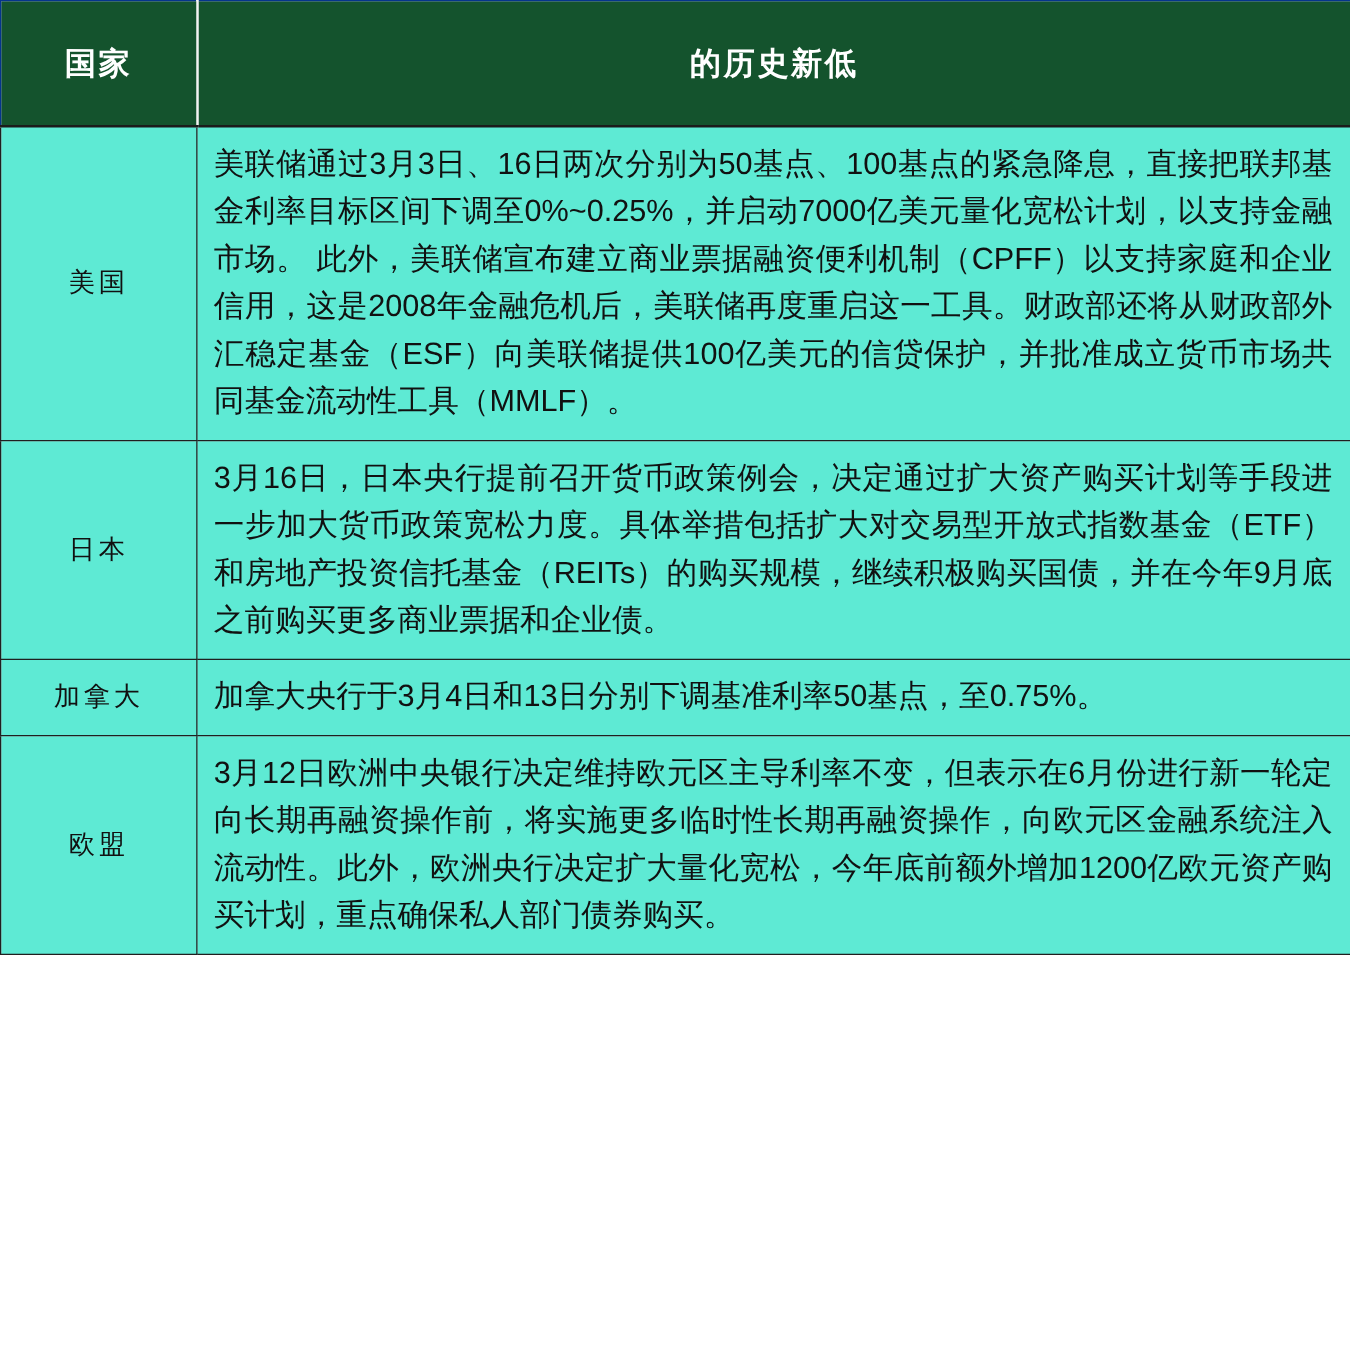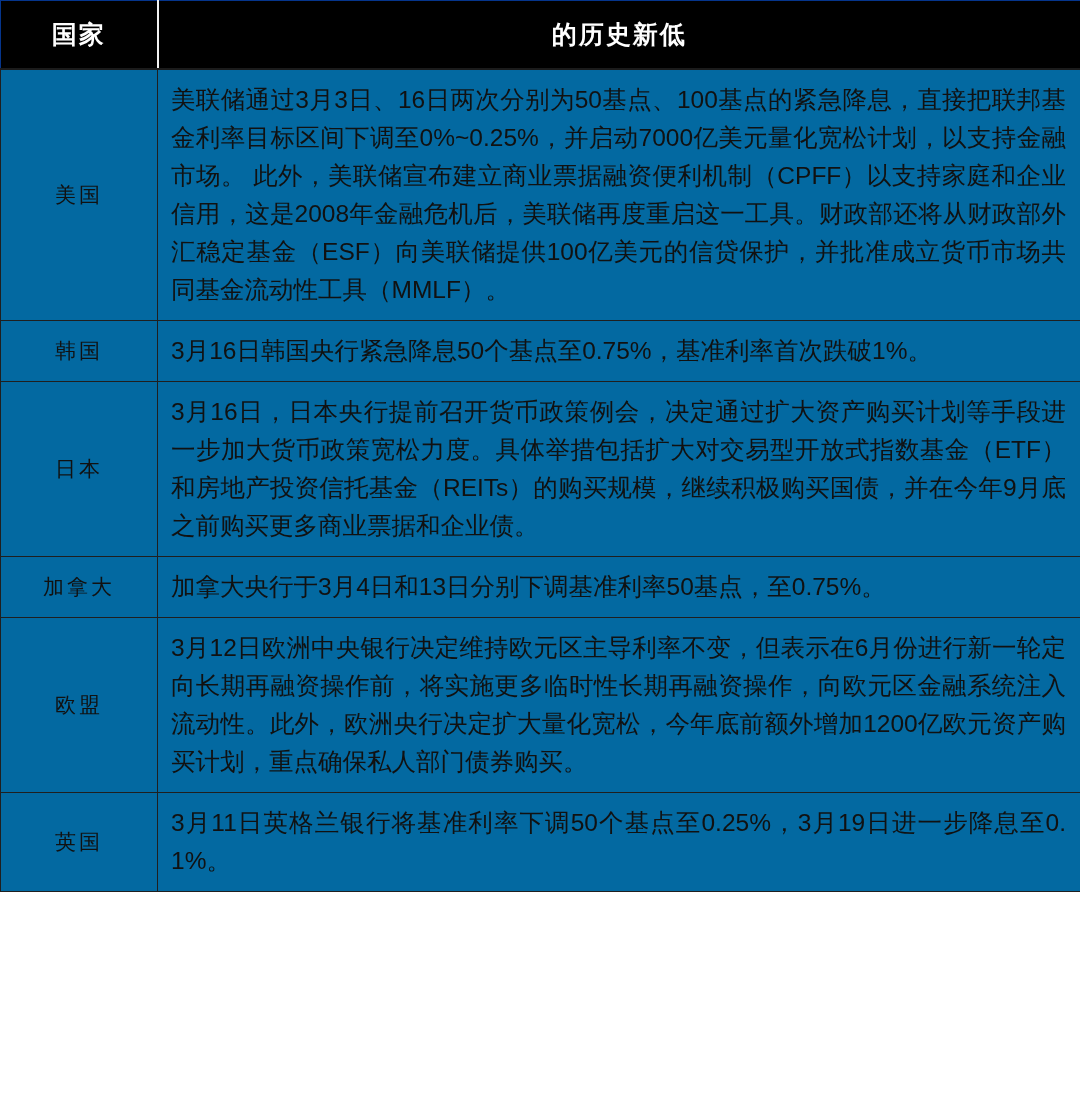--- a/index.html
+++ b/index.html
@@ -20,42 +20,42 @@
     width: 1080px;
     border-collapse: collapse;
     table-layout: fixed;
   }
 
   .policy-table col.col-country { width: 157px; }
   .policy-table col.col-policy  { width: 923px; }
 
   
   thead th {
-    background: #000000;
+    background: #14532d;
     color: #ffffff;
     font-weight: 700;
     font-size: 25px;
     letter-spacing: 2px;
     height: 67px;
-    padding: 0;
+    padding: 16px;
     text-align: center;
     vertical-align: middle;
     border: 1px solid #05358C;
     border-bottom: 2px solid #1b1b1b;
   }
   thead th.th-country {
     border-right: 2px solid #f2f2f2;
   }
 
   
   tbody td {
     border: 1px solid #1f1f1f;
     padding: 0;
     vertical-align: middle;
-    background: #0369a1;
+    background: #5eead4;
     color: #111111;
   }
 
   tbody td.cell-country {
     text-align: center;
     font-size: 21px;
     letter-spacing: 3px;
     line-height: 1.3;
     padding: 4px 6px;
   }
@@ -96,34 +96,26 @@
         <th class="th-country">国家</th>
         <th class="th-policy">的历史新低</th>
       </tr>
     </thead>
     <tbody>
       <tr>
         <td class="cell-country">美国</td>
         <td class="cell-policy">美联储通过3月3日、16日两次分别为50基点、100基点的紧急降息，直接把联邦基金利率目标区间下调至0%~0.25%，并启动7000亿美元量化宽松计划，以支持金融市场。 此外，美联储宣布建立商业票据融资便利机制（CPFF）以支持家庭和企业信用，这是2008年金融危机后，美联储再度重启这一工具。财政部还将从财政部外汇稳定基金（ESF）向美联储提供100亿美元的信贷保护，并批准成立货币市场共同基金流动性工具（MMLF）。</td>
       </tr>
       <tr>
-        <td class="cell-country">韩国</td>
-        <td class="cell-policy">3月16日韩国央行紧急降息50个基点至0.75%，基准利率首次跌破1%。</td>
-      </tr>
-      <tr>
         <td class="cell-country">日本</td>
         <td class="cell-policy">3月16日，日本央行提前召开货币政策例会，决定通过扩大资产购买计划等手段进一步加大货币政策宽松力度。具体举措包括扩大对交易型开放式指数基金（ETF）和房地产投资信托基金（REITs）的购买规模，继续积极购买国债，并在今年9月底之前购买更多商业票据和企业债。</td>
       </tr>
       <tr>
         <td class="cell-country">加拿大</td>
         <td class="cell-policy">加拿大央行于3月4日和13日分别下调基准利率50基点，至0.75%。</td>
       </tr>
       <tr>
         <td class="cell-country">欧盟</td>
         <td class="cell-policy">3月12日欧洲中央银行决定维持欧元区主导利率不变，但表示在6月份进行新一轮定向长期再融资操作前，将实施更多临时性长期再融资操作，向欧元区金融系统注入流动性。此外，欧洲央行决定扩大量化宽松，今年底前额外增加1200亿欧元资产购买计划，重点确保私人部门债券购买。</td>
       </tr>
-      <tr>
-        <td class="cell-country">英国</td>
-        <td class="cell-policy">3月11日英格兰银行将基准利率下调50个基点至0.25%，3月19日进一步降息至0.1%。</td>
-      </tr>
     </tbody>
   </table>
 </div>
 
 </body></html>

